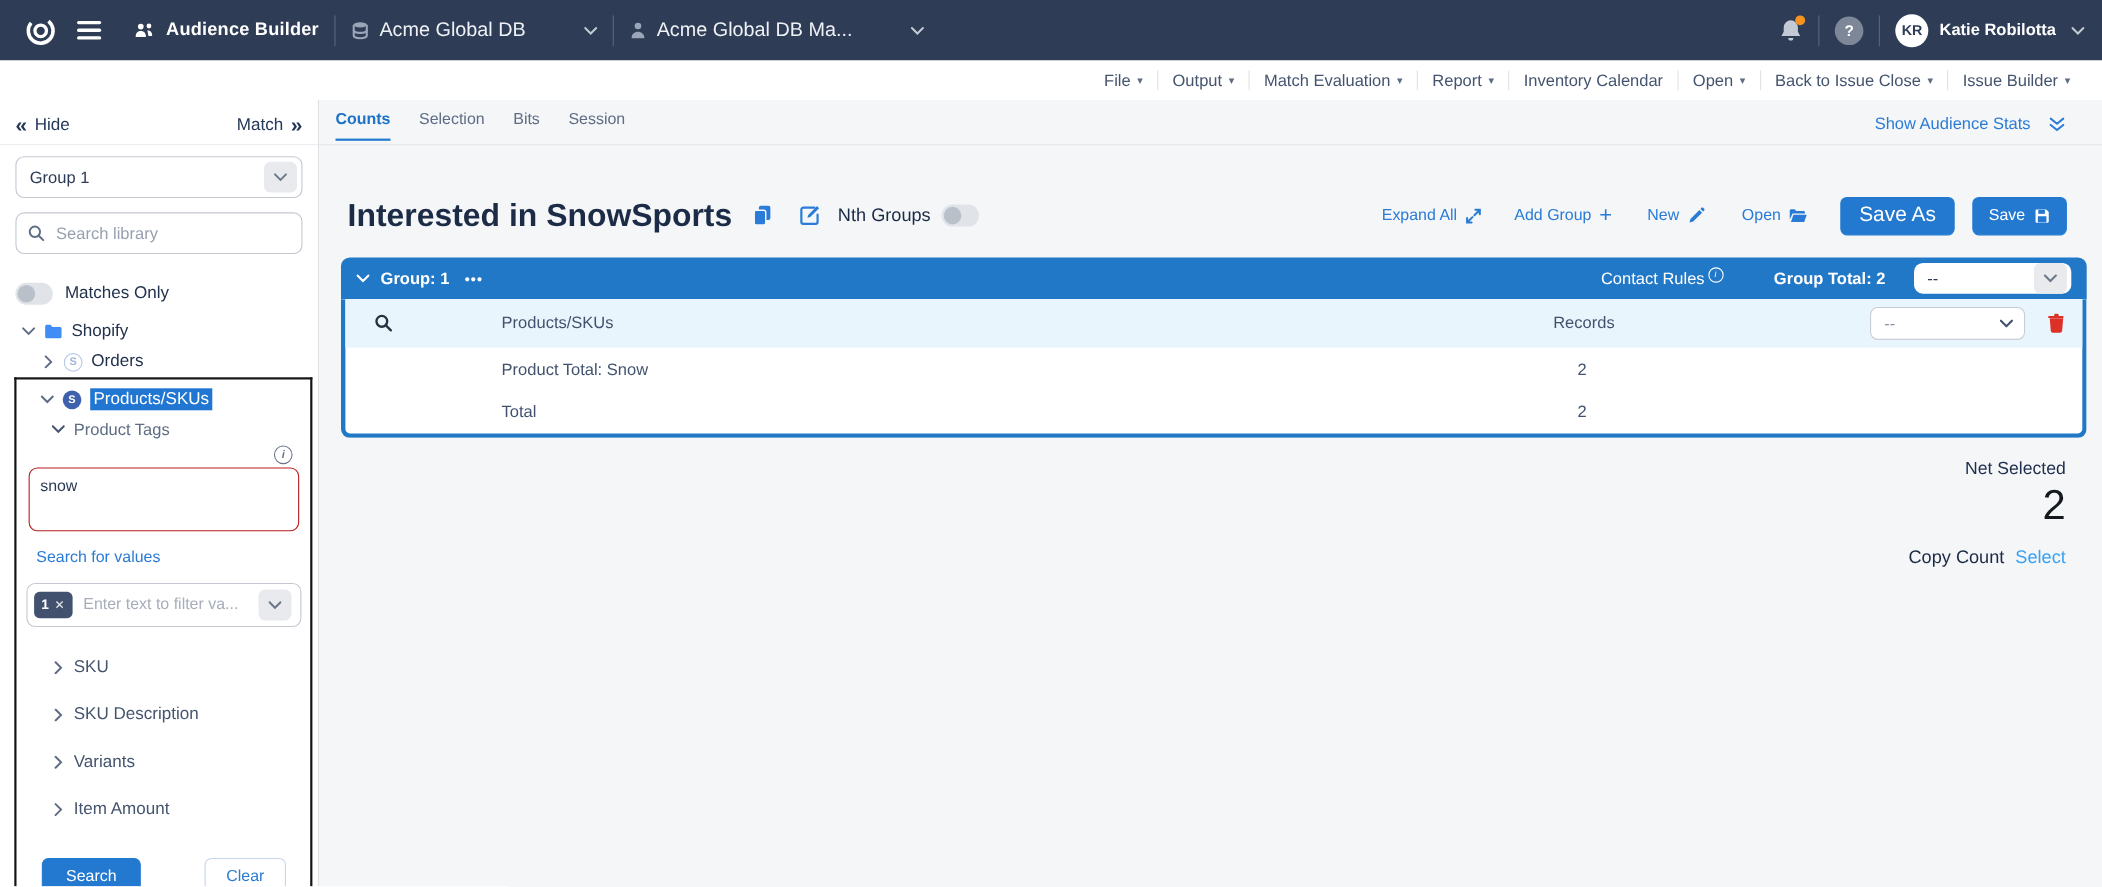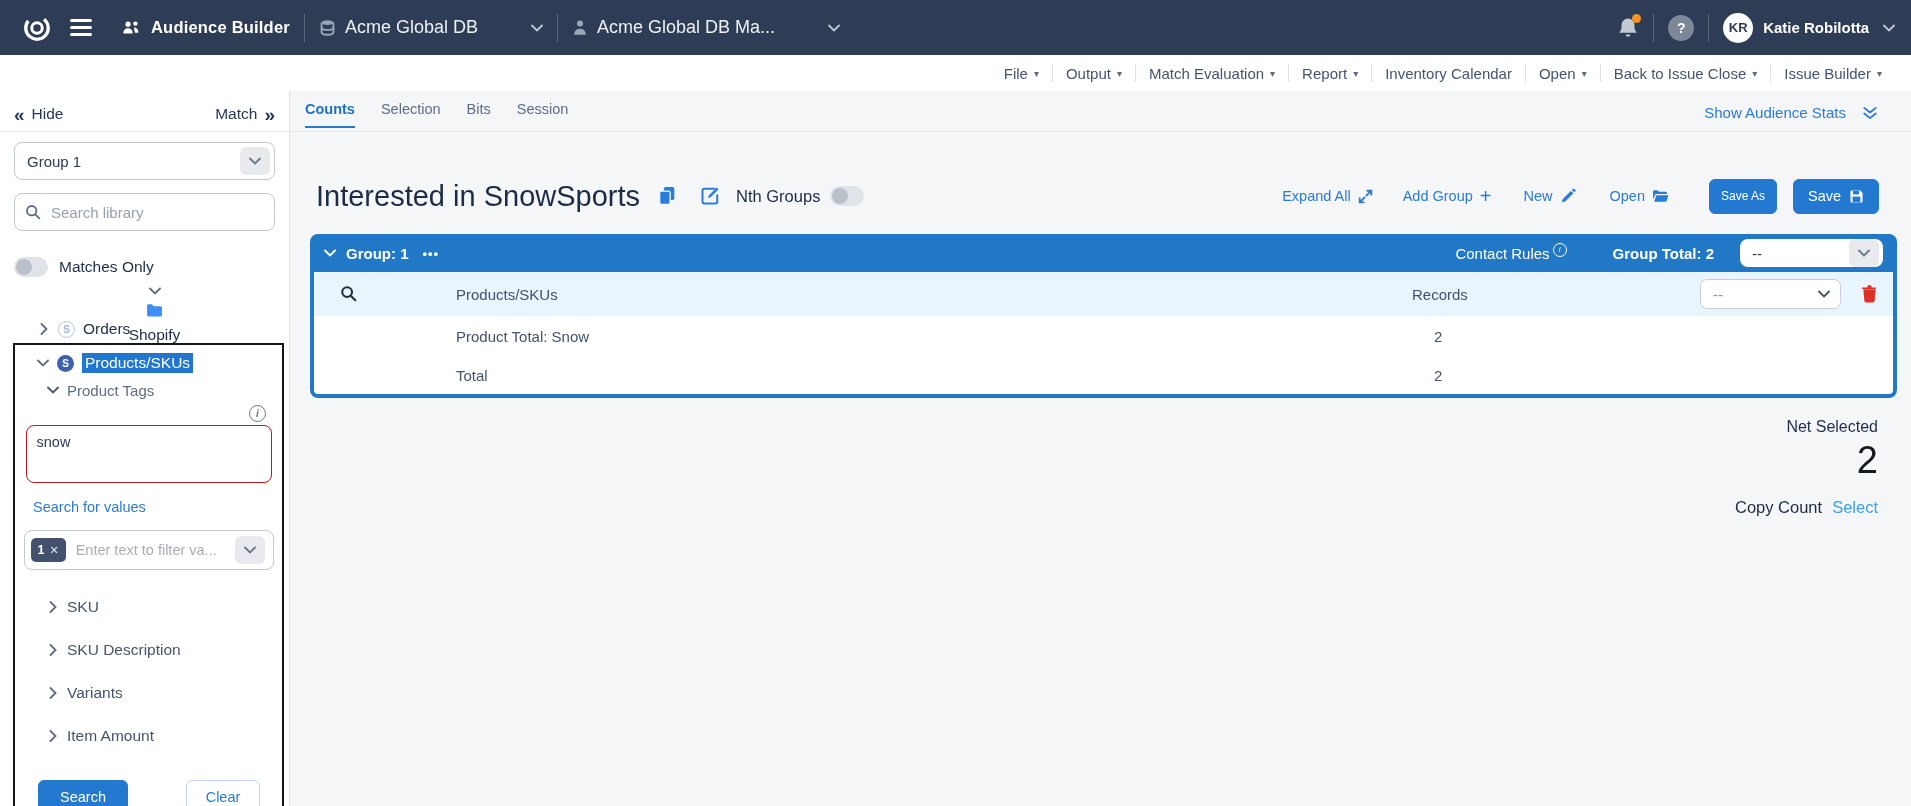--- a/index.html
+++ b/index.html
@@ -51,21 +51,21 @@
   .sb-group-select{margin:10px 14px 0;height:38px;}
   .sb-search{margin:13px 14px 0;height:38px;border:1px solid #c3c8d0;border-radius:8px;
              display:flex;align-items:center;box-sizing:border-box;padding:0 10px;gap:8px;}
   .sb-search input{border:none;outline:none;flex:1;font-size:15px;font-family:inherit;color:#2b3a55;min-width:0;}
   .sb-search input::placeholder{color:#97a0af;}
   .toggle{width:34px;height:20px;border-radius:10px;background:#e0e4e8;position:relative;flex:none;cursor:pointer;}
   .toggle .knob{position:absolute;left:2px;top:2px;width:16px;height:16px;border-radius:50%;background:#b9c0c9;}
   .sb-matches{display:flex;align-items:center;gap:11px;margin:26px 14px 0;height:20px;font-size:15.5px;color:#22324e;}
   .tree-row{display:flex;align-items:center;gap:8px;font-size:15.5px;color:#22324e;cursor:pointer;}
   .tree-chev{color:#5e6c84;flex:none;}
-  .row-shopify{margin:10px 0 0 20px;height:28px;flex-direction:column;}
+  .row-shopify{margin:10px 0 0 20px;height:28px;}
   .row-orders{margin:0 0 0 38px;height:28px;}
   .s-circle{width:17px;height:17px;border-radius:50%;display:flex;align-items:center;justify-content:center;
             font-size:10px;font-weight:bold;flex:none;}
   .s-outline{border:1.5px solid #b4c6ea;color:#9fb4de;box-sizing:border-box;}
   .s-filled{background:#3e61ad;color:#fff;}
   .focus-box{margin-left:13px;width:271px;border:2px solid #151515;border-bottom:none;
              box-sizing:border-box;padding:4px 8px 0;height:480px;}
   .row-products{margin-left:14px;height:28px;}
   .hl-products{background:#2176d2;color:#fff;padding:1px 3px;}
   .row-ptags{margin-left:24px;height:26px;color:#5e6c84;font-size:15px;}
@@ -96,31 +96,31 @@
 
   
   .main{position:absolute;left:290px;top:91px;right:0;bottom:0;background:#f4f6f8;}
   .tabs{position:absolute;left:15px;top:10px;display:flex;gap:26px;}
   .tab{font-size:14.5px;color:#5e6c84;padding-bottom:9px;cursor:pointer;}
   .tab.active{color:#1b72c7;font-weight:bold;border-bottom:2.5px solid #2179d0;}
   .stats-link{position:absolute;top:13px;right:33px;display:flex;align-items:center;gap:16px;
               font-size:15px;color:#2a7bd5;cursor:pointer;}
   .main-divider{position:absolute;left:0;right:0;top:40px;height:1px;background:#e4e7eb;}
   .title-row{position:absolute;left:26px;right:32px;top:85px;height:40px;display:flex;align-items:center;}
-  .page-title{font-size:29px;font-weight:400;color:#1c2b46;margin:0;white-space:nowrap;}
+  .page-title{font-size:29px;font-weight:700;color:#1c2b46;margin:0;white-space:nowrap;}
   .icon-btn{cursor:pointer;color:#2b7cd9;flex:none;display:flex;}
   .unit-select{margin-left:28px;width:274px;height:35px;flex:none;}
   .nth-label{margin-left:16px;font-size:16.5px;color:#1b2a44;white-space:nowrap;}
   .nth-toggle{margin-left:10px;}
   .action-link{display:flex;align-items:center;gap:7px;font-size:14.5px;color:#2a7bd5;cursor:pointer;white-space:nowrap;}
   .la-expand{margin-left:auto;}
   .la-add{margin-left:30px;}
   .la-new{margin-left:32px;}
   .la-open{margin-left:34px;}
-  .save-as-btn{margin-left:40px;width:68px;height:35px;font-size:12px;}
+  .save-as-btn{margin-left:30px;width:104px;height:35px;font-size:19px;}
   .save-btn{margin-left:16px;width:86px;height:35px;font-size:14.5px;gap:8px;}
 
   
   .group{position:absolute;left:20px;right:14px;top:143px;}
   .group-header{height:38px;background:#2178c6;border-radius:8px 8px 0 0;display:flex;align-items:center;
                 color:#fff;box-sizing:border-box;padding:0 14px;}
   .gh-chev{color:#fff;}
   .gh-title{margin-left:10px;font-size:15px;font-weight:bold;}
   .gh-ellipsis{margin-left:14px;font-size:13px;letter-spacing:1px;font-weight:bold;cursor:pointer;}
   .gh-right{margin-left:auto;display:flex;align-items:center;}

